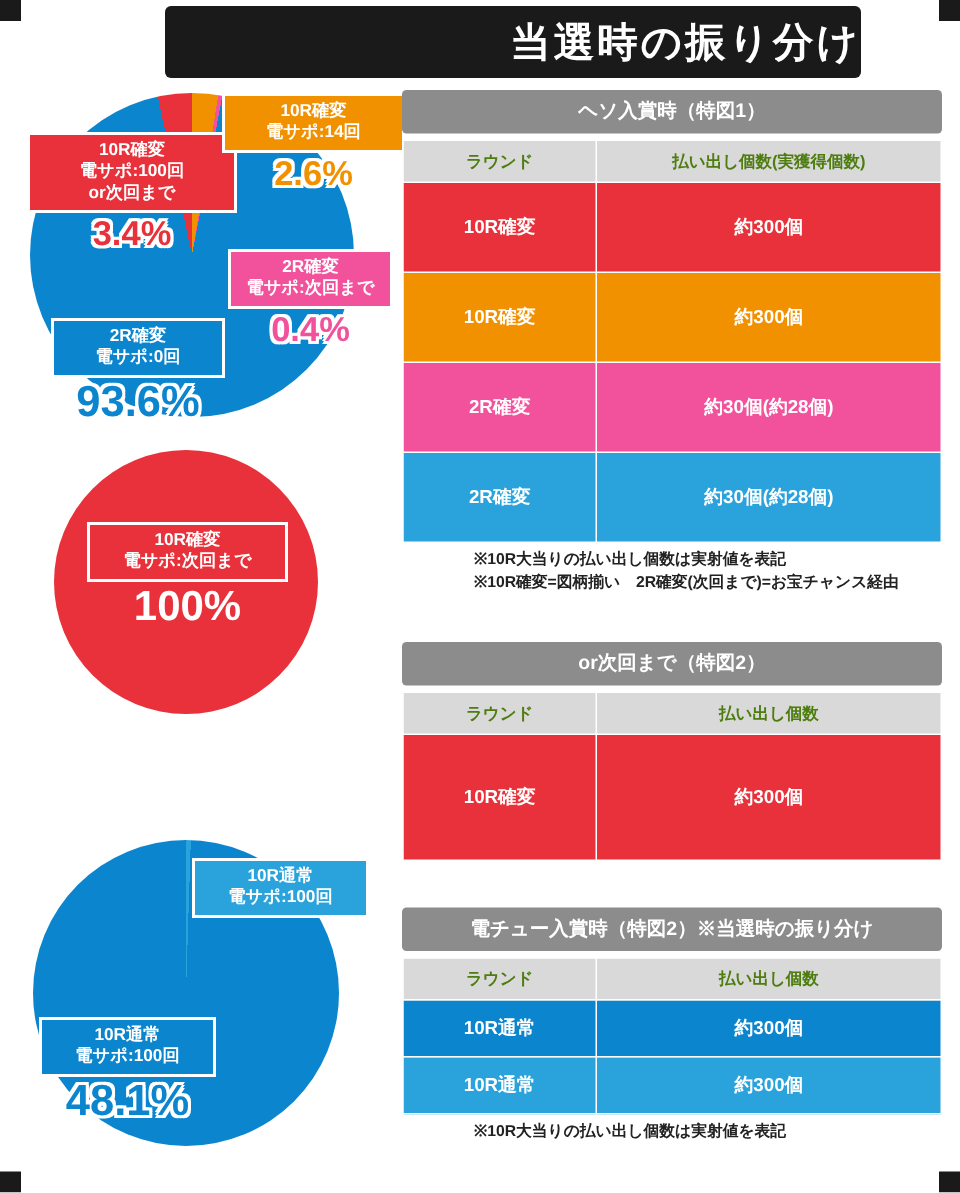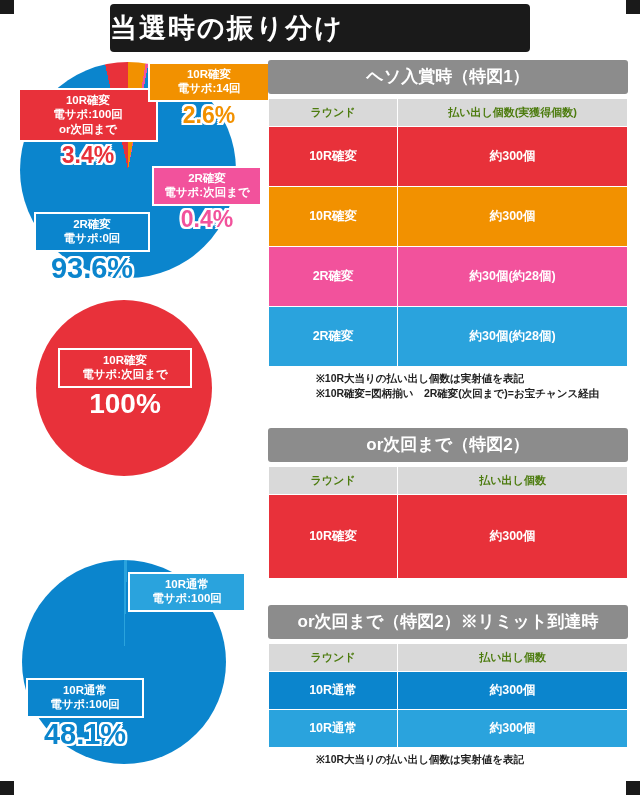--- a/index.html
+++ b/index.html
@@ -6,24 +6,24 @@
   html, body { margin:0; padding:0; }
   body {
     width:640px; height:795px;
     background:#ffffff;
     font-family:"Liberation Sans", sans-serif;
     position:relative;
     overflow:hidden;
   }
   
   .header {
-    position:absolute; left:110px; top:4px; width:420px; height:48px;
+    position:absolute; left:110px; top:4px; width:464px; height:48px;
     background:#1a1a1a;
     border-radius:4px;
-    display:flex; align-items:center; justify-content:flex-start;
+    display:flex; align-items:center; justify-content:flex-end;
   }
   .header-title {
     color:#ffffff; font-size:27px; font-weight:bold; letter-spacing:2px;
   }
   .corner {
     position:absolute; width:14px; height:14px; background:#1a1a1a;
   }
   .callout {
     position:absolute;
     text-align:center;
@@ -48,21 +48,21 @@
   
   .pie-wrap { position:absolute; }
   .pie { border-radius:50%; position:relative; }
 
   
   .panel { position:absolute; }
   .panel-title {
     background:#8c8c8c;
     color:#ffffff;
     font-weight:bold;
-    font-size:17px;
+    font-size:13px;
     text-align:center;
     padding:5px 0 6px;
     border-radius:3px;
   }
   table.t {
     width:100%; border-collapse:collapse; margin-top:4px;
     table-layout:fixed;
   }
   table.t th {
     background:#d9d9d9;
@@ -220,21 +220,21 @@
     </tr>
     <tr style="background:#e8313a;">
       <td style="height:84px;">10R確変</td>
       <td>約300個</td>
     </tr>
   </tbody>
     </table>
 </div>
 
 <div class="panel" style="left:268px; top:605px; width:360px;">
-  <div class="panel-title">or次回まで（特図2）※リミット到達時</div>
+  <div class="panel-title">電チュー入賞時（特図2）※当選時の振り分け</div>
   <table class="t">
     <tbody>
         <tr>
       <th class="w-round">ラウンド</th>
       <th>払い出し個数</th>
     </tr>
     <tr style="background:#0b85cd;">
       <td style="height:38px;">10R通常</td>
       <td>約300個</td>
     </tr>

